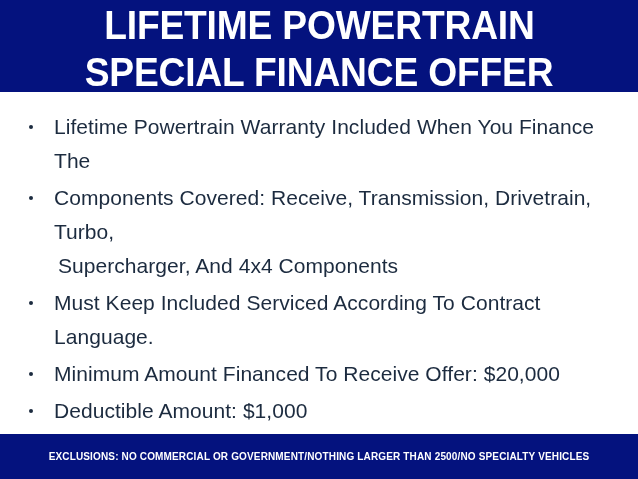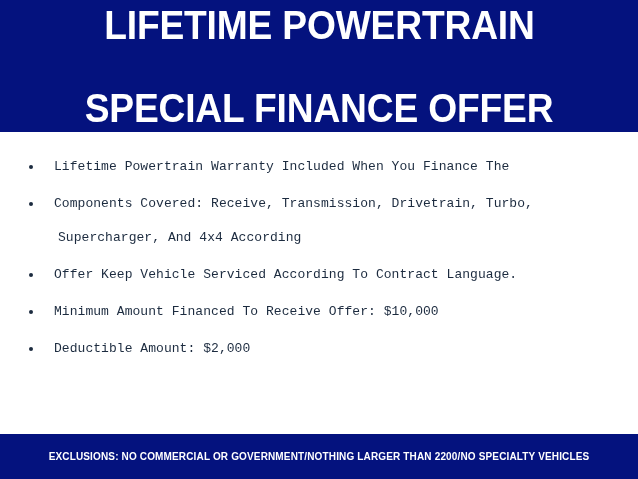--- a/index.html
+++ b/index.html
@@ -18,21 +18,21 @@
     width: 638px;
     height: 479px;
     background: #ffffff;
     display: flex;
     flex-direction: column;
   }
 
   
   .header-band {
     width: 100%;
-    height: 132px;
+    height: 92px;
     background: #04127E;
     box-sizing: border-box;
     display: flex;
     flex-direction: column;
     align-items: center;
     justify-content: space-between;
     padding-top: 2px;
     flex: none;
   }
   .title-line {
@@ -59,22 +59,22 @@
   .bullet-list {
     list-style: none;
     margin: 0;
     padding: 0;
   }
   .bullet-item {
     position: relative;
     padding-left: 32px;
     margin: 0 0 3px 0;
     color: #1C2B3F;
-    font-family: Liberation Mono, monospace;
-    font-size: 13px;
+    font-family: Liberation Sans, sans-serif;
+    font-size: 21px;
     line-height: 34px;
     font-weight: normal;
     letter-spacing: 0.05px;
   }
   .bullet-item::before {
     content: "";
     position: absolute;
     left: 7px;
     top: 15px;
     width: 4px;
@@ -122,36 +122,36 @@
 
   <div class="body-area">
     <ul class="bullet-list">
 
       <li class="bullet-item">
         <span>Lifetime Powertrain Warranty Included When You Finance The</span>
       </li>
 
       <li class="bullet-item">
         <span>Components Covered: Receive, Transmission, Drivetrain, Turbo,</span>
-        <span class="cont indent">Supercharger, And 4x4 According</span>
+        <span class="cont indent">Supercharger, And 4x4 Components</span>
       </li>
 
       <li class="bullet-item">
-        <span>Offer Keep Vehicle Serviced According To Contract Language.</span>
+        <span>Must Keep Included Serviced According To Contract Language.</span>
       </li>
 
       <li class="bullet-item">
-        <span>Minimum Amount Financed To Receive Offer: $10,000</span>
+        <span>Minimum Amount Financed To Receive Offer: $20,000</span>
       </li>
 
       <li class="bullet-item">
-        <span>Deductible Amount: $2,000</span>
+        <span>Deductible Amount: $1,000</span>
       </li>
 
 
     </ul>
   </div>
 
   <div class="footer-band">
-    <div class="footer-text">EXCLUSIONS: NO COMMERCIAL OR GOVERNMENT/NOTHING LARGER THAN 2200/NO SPECIALTY VEHICLES</div>
+    <div class="footer-text">EXCLUSIONS: NO COMMERCIAL OR GOVERNMENT/NOTHING LARGER THAN 2500/NO SPECIALTY VEHICLES</div>
   </div>
 
 </div>
 
 </body></html>

